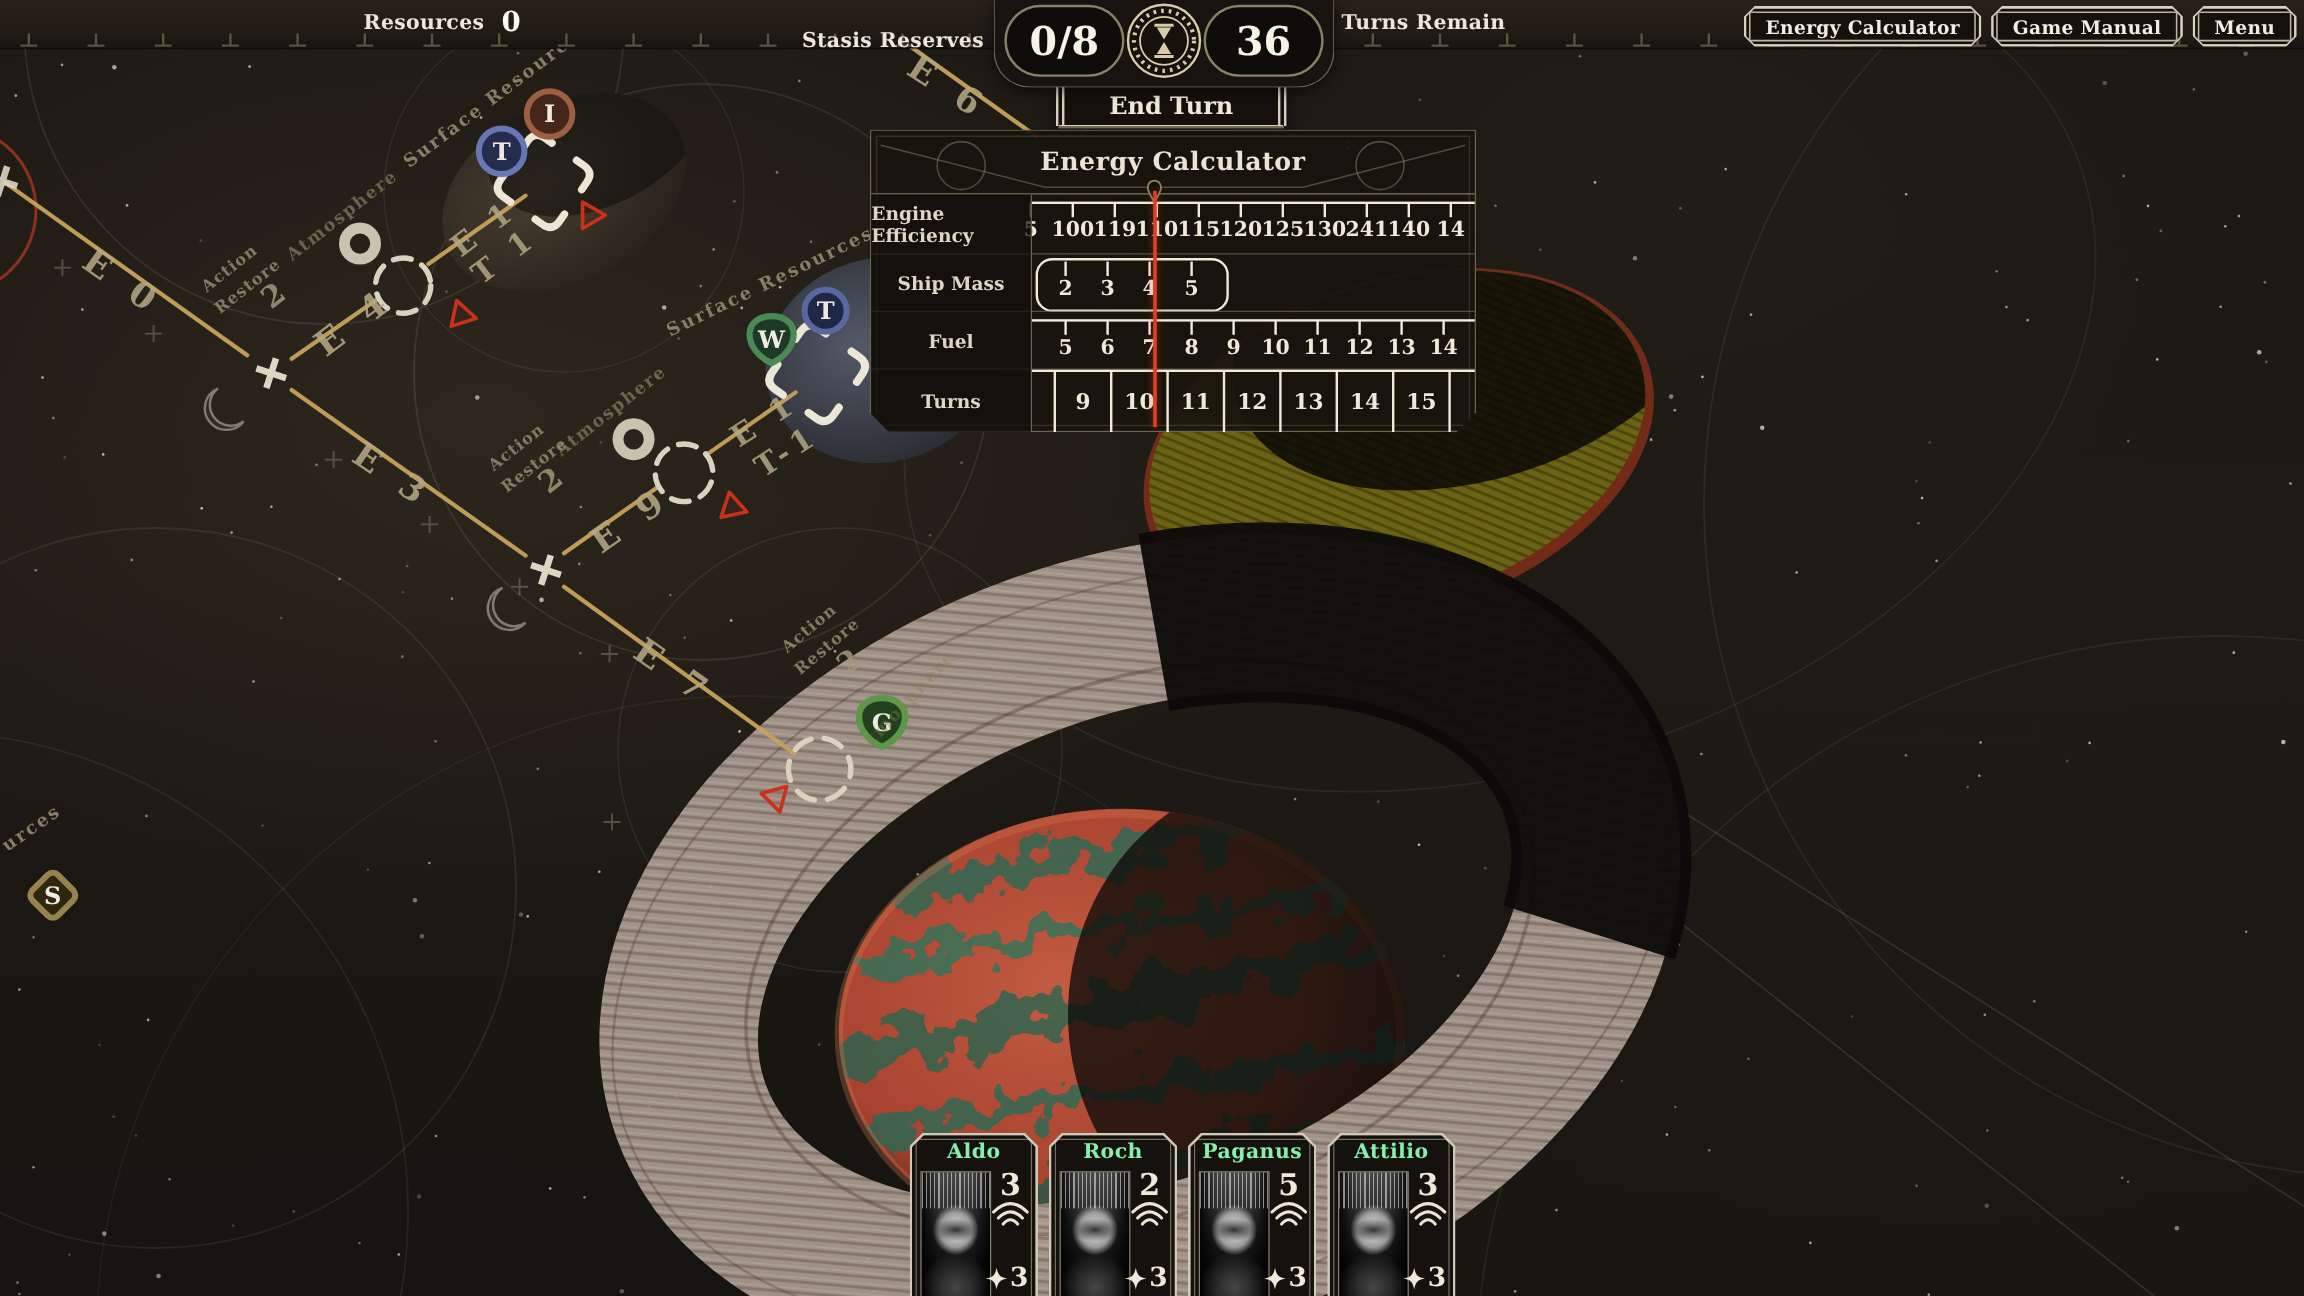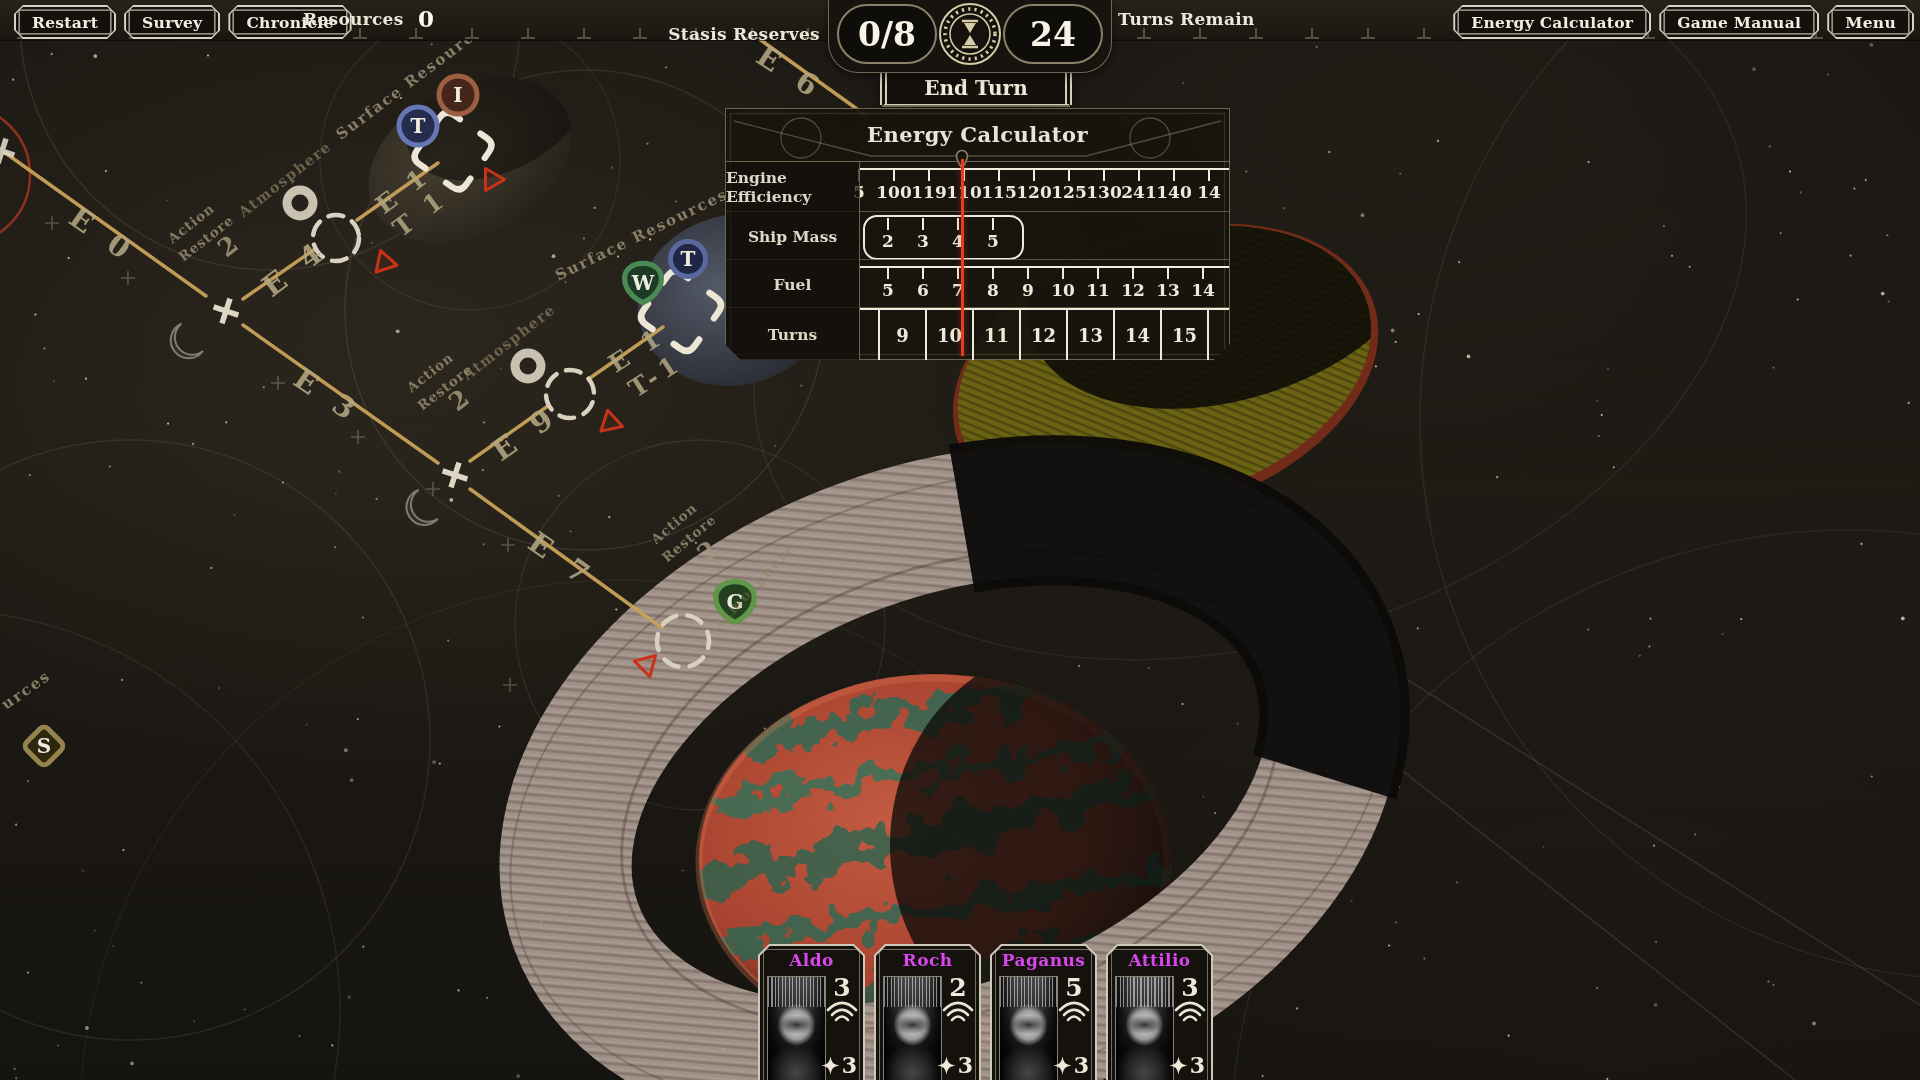--- a/index.html
+++ b/index.html
@@ -62,21 +62,21 @@
     box-shadow:0 0 6px rgba(226,63,32,.55);}
   .ind-pin{position:absolute;left:228px;top:36px;z-index:4;}
   
   .cards{position:absolute;left:758px;top:944px;display:flex;gap:9px;z-index:6;}
   .card{position:relative;width:103px;height:140px;background:#cfc9ba;padding:2px;cursor:pointer;
     clip-path:polygon(11px 0,calc(100% - 11px) 0,100% 11px,100% 100%,0 100%,0 11px);}
   .card-in{position:absolute;inset:2px;background:#15120d;
     clip-path:polygon(10px 0,calc(100% - 10px) 0,100% 10px,100% 100%,0 100%,0 10px);
     box-shadow:inset 0 0 0 3px #15120d, inset 0 0 0 4px rgba(207,201,186,.5);}
   .card-name{position:absolute;left:0;top:4px;width:100%;text-align:center;font-size:17px;font-weight:bold;
-    color:#d946ef;letter-spacing:.4px;}
+    color:#86efac;letter-spacing:.4px;}
   .portrait{position:absolute;left:7px;top:30px;width:57px;height:104px;border:1px solid #878173;
     background:
       repeating-linear-gradient(90deg, rgba(240,240,240,.55) 0 1px, rgba(0,0,0,0) 1px 3.5px),
       radial-gradient(48% 13% at 50% 46%, rgba(15,15,15,.85), rgba(15,15,15,0) 70%),
       radial-gradient(44% 27% at 50% 46%, #e9e9e9, #9a9a9a 52%, rgba(40,40,40,0) 76%),
       radial-gradient(72% 42% at 50% 92%, rgba(205,205,205,.30), rgba(0,0,0,0) 70%),
       linear-gradient(90deg, rgba(0,0,0,.85), rgba(0,0,0,0) 26% 74%, rgba(0,0,0,.85)),
       linear-gradient(#474747,#0c0c0c 72%);
     background-size:100% 30px,100% 100%,100% 100%,100% 100%,100% 100%,100% 100%;
     background-repeat:no-repeat;}
@@ -571,53 +571,41 @@
         <path d="M1417,38 h14 M1424,38 v-10"></path>
         <path d="M1473,38 h14 M1480,38 v-10"></path>
         <path d="M1529,38 h14 M1536,38 v-10"></path>
         <path d="M1585,38 h14 M1592,38 v-10"></path>
         <path d="M1641,38 h14 M1648,38 v-10"></path>
         <path d="M1697,38 h14 M1704,38 v-10"></path>
         <path d="M1753,38 h14 M1760,38 v-10"></path>
         <path d="M1809,38 h14 M1816,38 v-10"></path>
         <path d="M1865,38 h14 M1872,38 v-10"></path>
       </svg>
-    <div class="btn-row" style="left:14px">
-
-    <div class="tbtn">
-          <div class="tbtn-in">Restart</div>
-        </div>
-        <div class="tbtn">
-          <div class="tbtn-in">Survey</div>
-        </div>
-        <div class="tbtn">
-          <div class="tbtn-in">Chronicle</div>
-        </div>
-      </div>
     <span class="hud-text" style="left:303px;top:9px">Resources</span>
     <span class="hud-num" style="left:418px;top:5px">0</span>
     <span class="hud-text" style="right:1100px;top:24px">Stasis Reserves</span>
     <span class="hud-text" style="left:1118px;top:9px">Turns Remain</span>
     <div class="btn-row" style="right:6px">
 
     <div class="tbtn">
           <div class="tbtn-in">Energy Calculator</div>
         </div>
         <div class="tbtn">
           <div class="tbtn-in">Game Manual</div>
         </div>
         <div class="tbtn">
           <div class="tbtn-in">Menu</div>
         </div>
       </div>
   </div>
 
   <div class="cluster">
     <div class="res-box" style="left:8px">0/8</div>
-    <div class="res-box" style="right:8px">24</div>
+    <div class="res-box" style="right:8px">36</div>
     <svg class="hourglass-badge" width="70" height="70" viewBox="-35 -35 70 70">
       <circle r="32" fill="#15120d"></circle>
       <circle r="30" fill="none" stroke="#d6cda6" stroke-width="2"></circle>
       <circle r="25" fill="none" stroke="#d6cda6" stroke-width="3.5" stroke-dasharray="2.2 4.2"></circle>
       <circle r="20" fill="none" stroke="#d6cda6" stroke-width="1.5"></circle>
       <path d="M-8,-13 H8 M-8,13 H8" stroke="#d6cda6" stroke-width="2.5"></path>
       <path d="M-6,-11 H6 L0,-1 Z M-6,11 H6 L0,1 Z" fill="#d6cda6"></path>
     </svg>
   </div>
   <div class="end-turn">End Turn</div>

